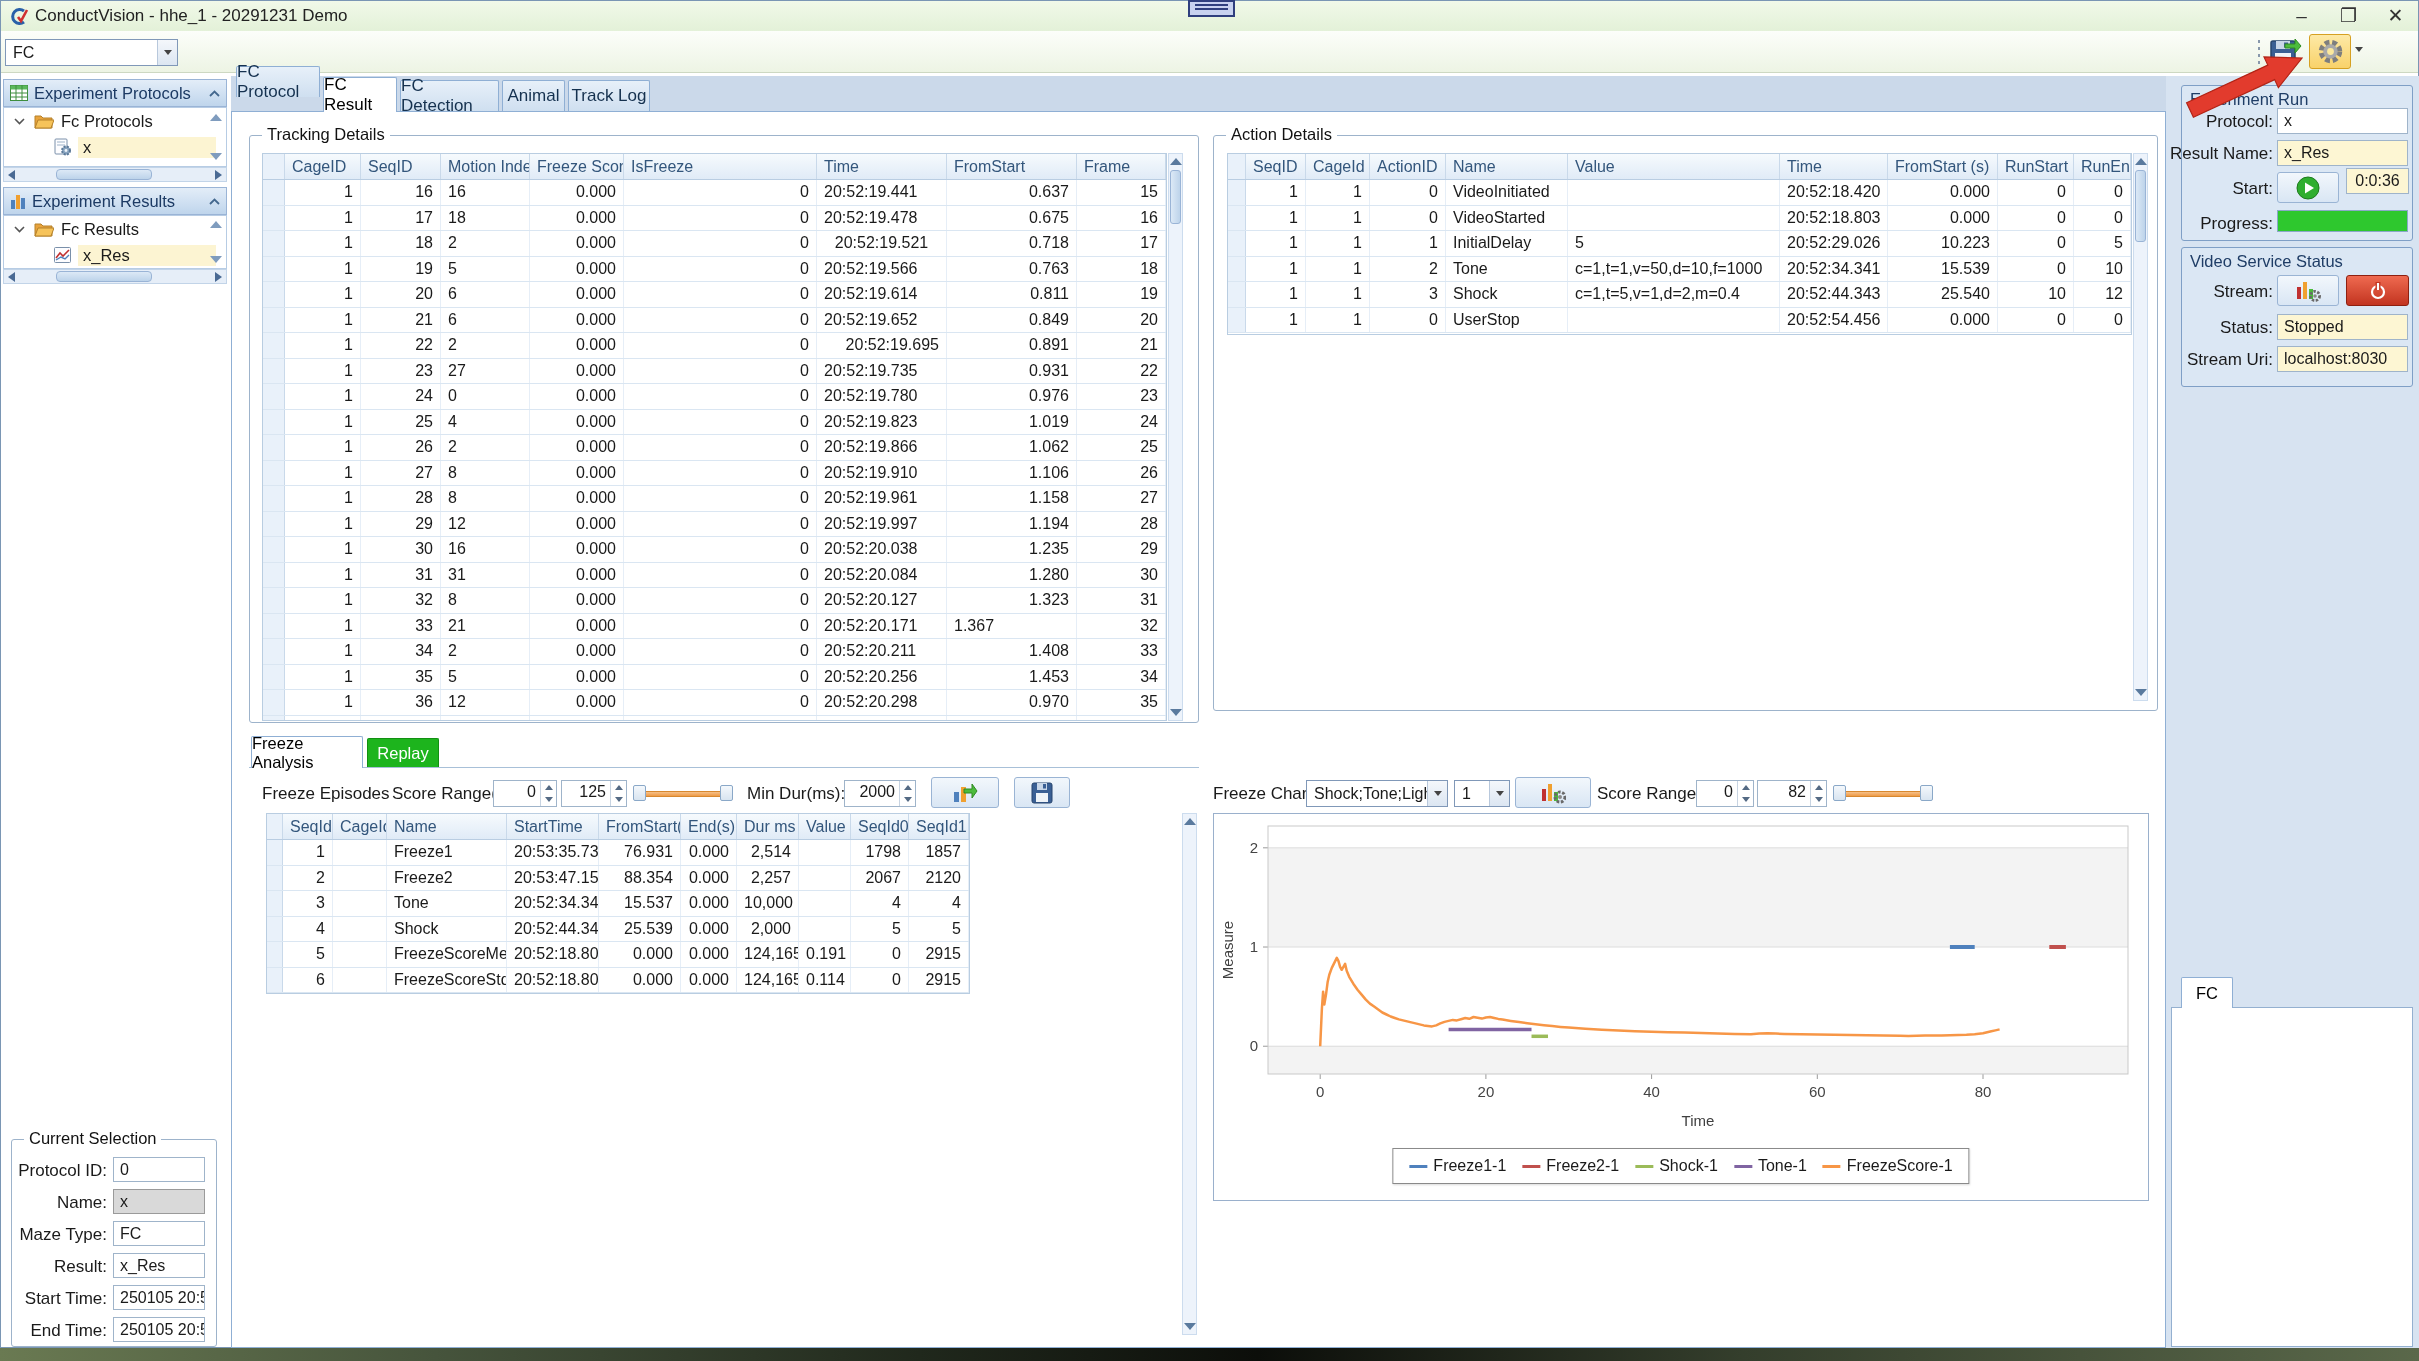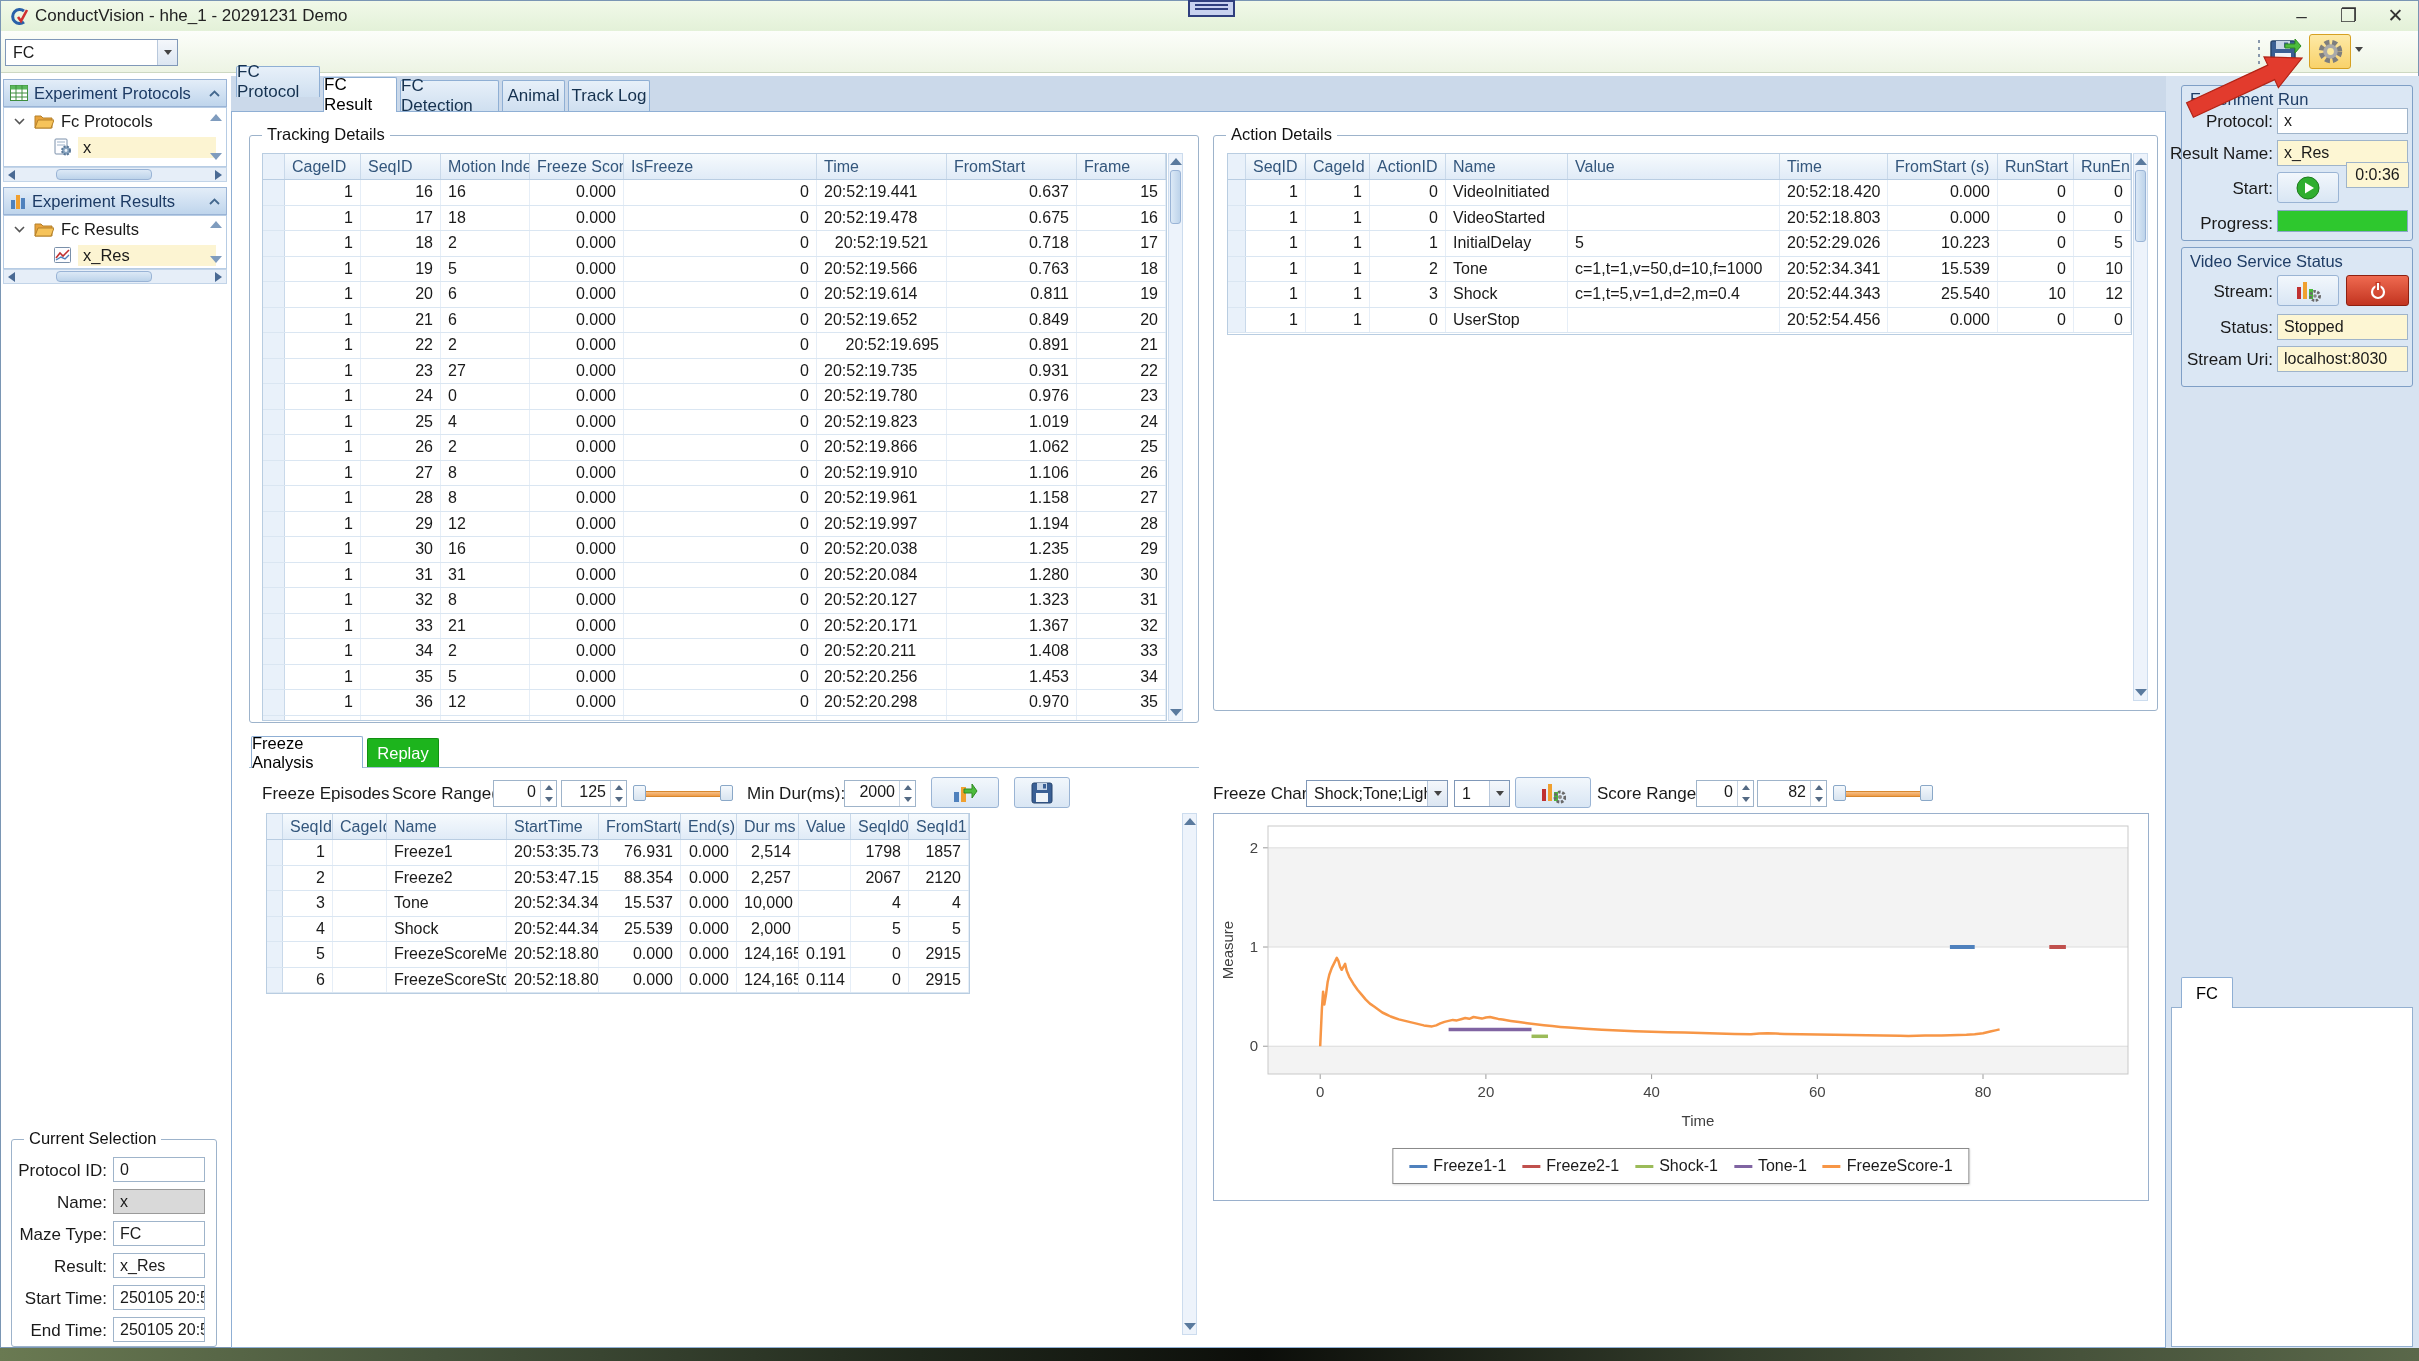--- a/index.html
+++ b/index.html
@@ -448,21 +448,21 @@
             <div class="tcell" style="width:89px;text-align:right">31</div>
           </div>
           <div class="trow">
             <div class="tcell stub" style="width:22px"></div>
             <div class="tcell" style="width:76px;text-align:right">1</div>
             <div class="tcell" style="width:80px;text-align:right">33</div>
             <div class="tcell" style="width:89px;text-align:left">21</div>
             <div class="tcell" style="width:94px;text-align:right">0.000</div>
             <div class="tcell" style="width:193px;text-align:right">0</div>
             <div class="tcell" style="width:130px;text-align:left">20:52:20.171</div>
-            <div class="tcell" style="width:130px;text-align:right">1.367</div>
+            <div class="tcell" style="width:130px;">1.367</div>
             <div class="tcell" style="width:89px;text-align:right">32</div>
           </div>
           <div class="trow">
             <div class="tcell stub" style="width:22px"></div>
             <div class="tcell" style="width:76px;text-align:right">1</div>
             <div class="tcell" style="width:80px;text-align:right">34</div>
             <div class="tcell" style="width:89px;text-align:left">2</div>
             <div class="tcell" style="width:94px;text-align:right">0.000</div>
             <div class="tcell" style="width:193px;text-align:right">0</div>
             <div class="tcell" style="width:130px;text-align:left">20:52:20.211</div>
@@ -868,21 +868,21 @@
     <div class="field" style="left:2276px;top:107px;width:131px;height:26px">x</div>
     <span class="lbl r" style="left:2152px;top:143px;width:120px">Result Name:</span>
     <div class="field yellow" style="left:2276px;top:139px;width:131px;height:26px">x_Res</div>
     <span class="lbl r" style="left:2172px;top:178px;width:100px">Start:</span>
     <div class="btn" style="left:2276px;top:171px;width:62px;height:31px">
       <svg width="24" height="24" viewBox="0 0 24 24">
         <circle cx="12" cy="12" r="11" fill="#2fae2f" stroke="#1d7a1d"></circle>
         <path d="M9 6.5 L18 12 L9 17.5 Z" fill="#fff"></path>
       </svg>
     </div>
-    <div class="field yellow" style="left:2345px;top:161px;width:63px;height:26px;justify-content:center">0:0:36</div>
+    <div class="field yellow" style="left:2345px;top:167px;width:63px;height:26px;justify-content:center">0:0:36</div>
     <span class="lbl r" style="left:2172px;top:213px;width:100px">Progress:</span>
     <div class="progress" style="left:2276px;top:209px;width:131px;height:22px">
       <div class="fill" id="progress-fill" style="width: 100%; background: rgb(46, 200, 46);"></div>
     </div>
 
     <div class="bluegroup" style="left:2180px;top:246px;width:232px;height:140px">
       <span style="position:absolute;left:8px;top:4px;font-size:16.5px;color:#1f3d66">Video Service Status</span>
     </div>
     <span class="lbl r" style="left:2172px;top:281px;width:100px">Stream:</span>
     <div class="btn" style="left:2276px;top:274px;width:62px;height:31px">

